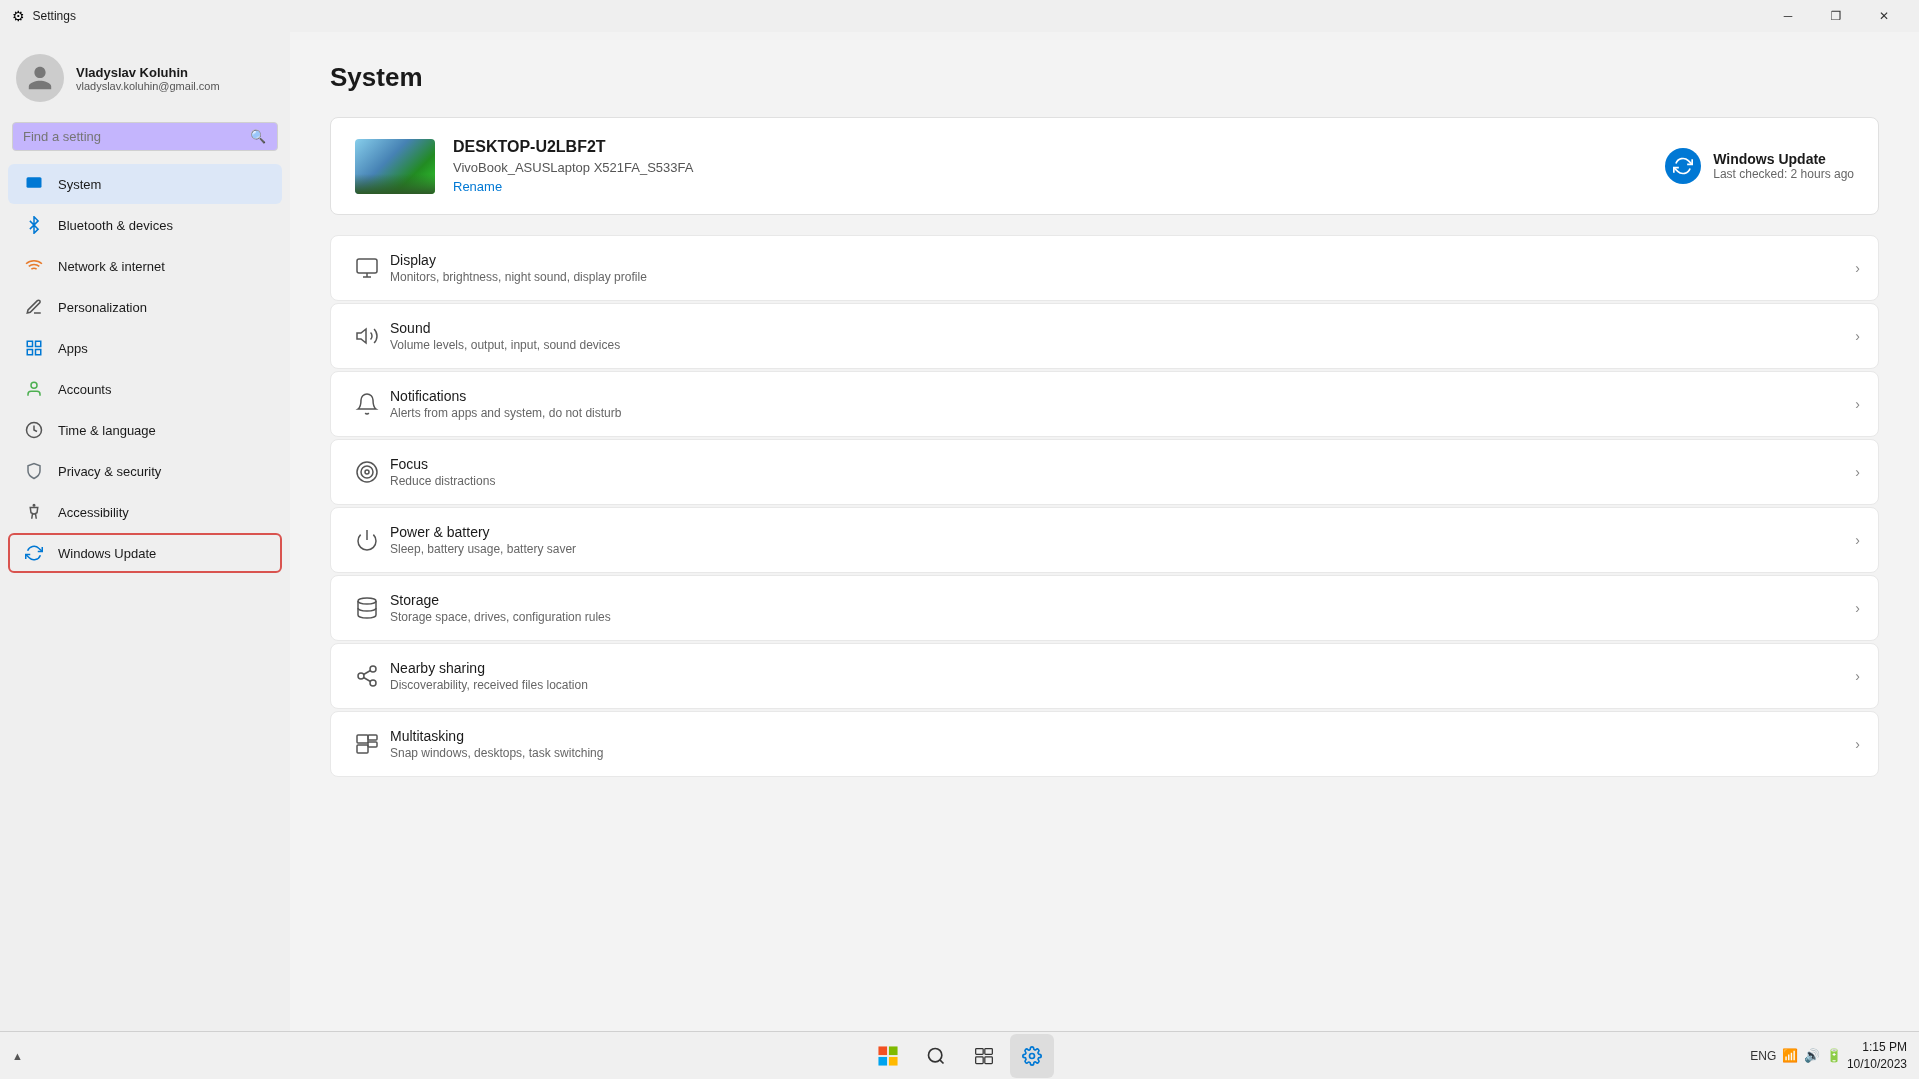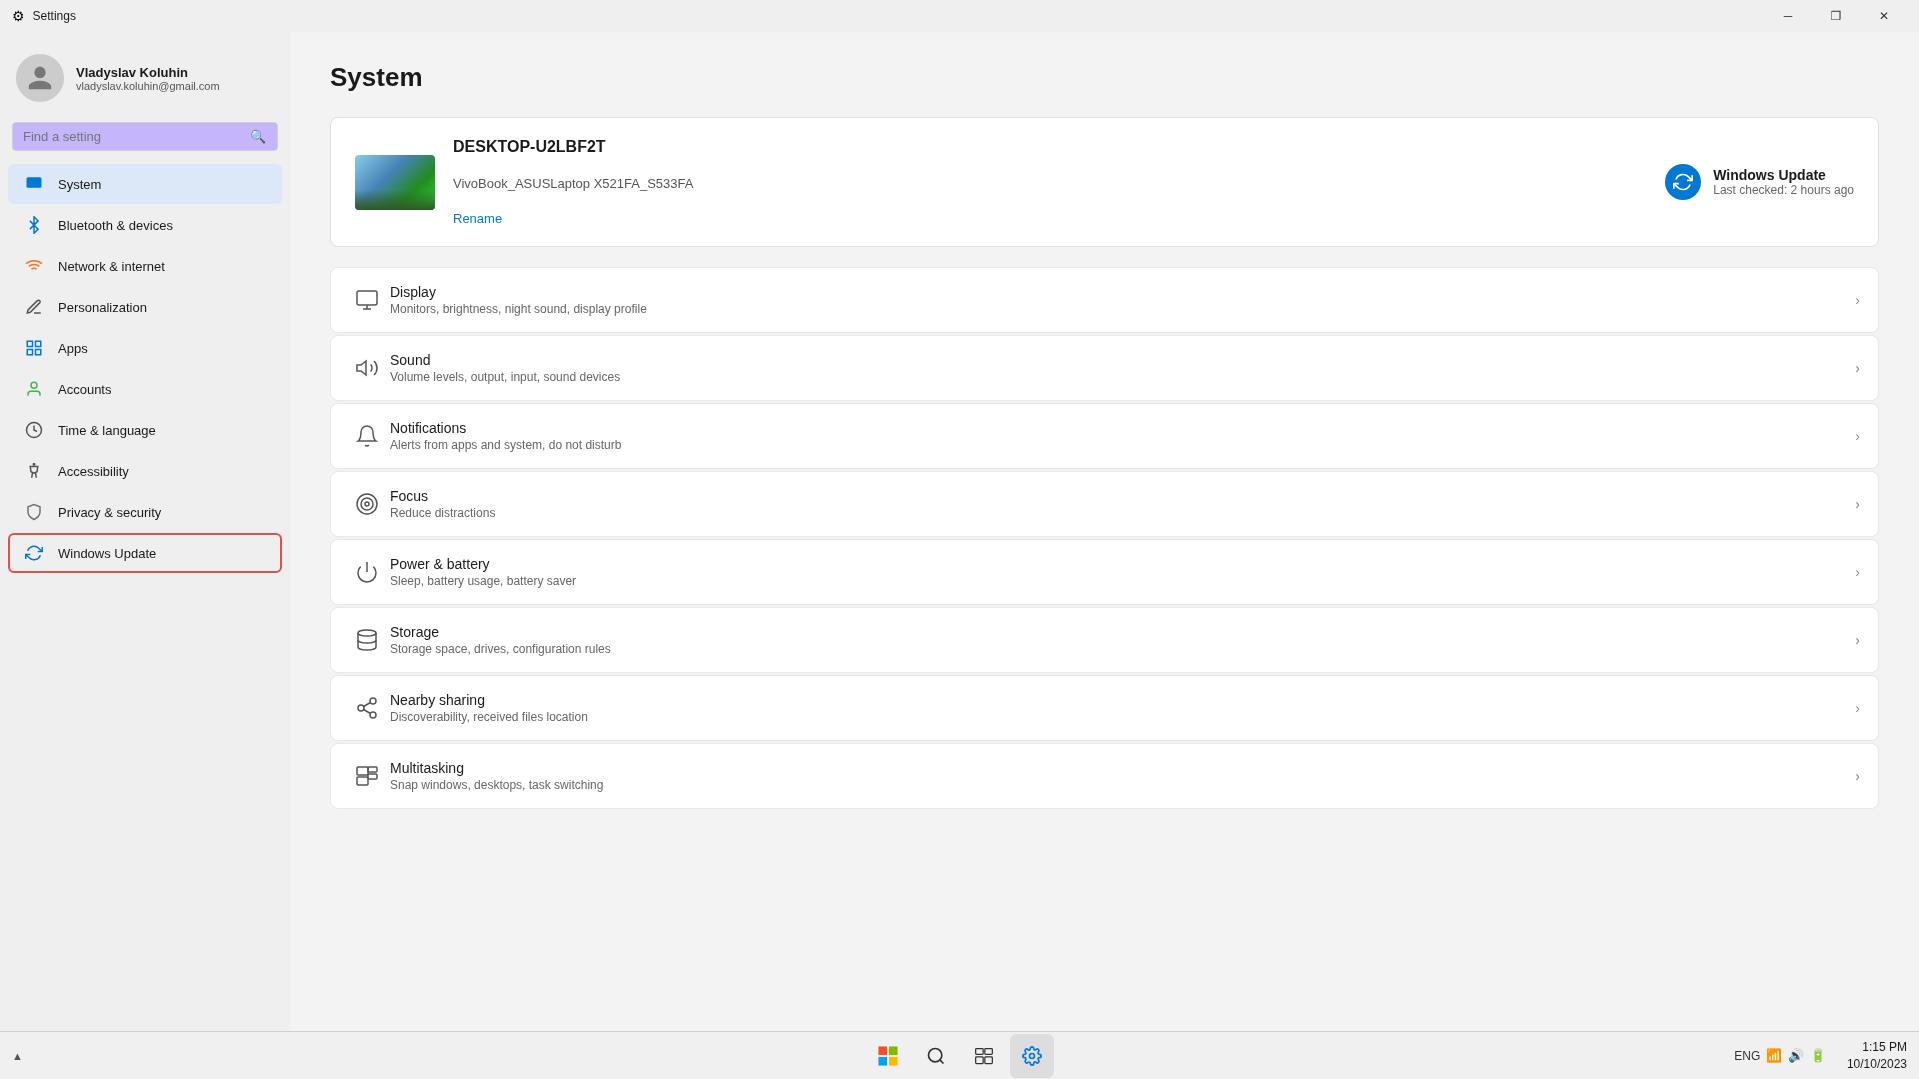--- a/index.html
+++ b/index.html
@@ -184,21 +184,21 @@
     }
     .device-image::after {
       content: '';
       position: absolute;
       bottom: 0;
       left: 0;
       right: 0;
       height: 20px;
       background: linear-gradient(to top, #2d5a27, transparent);
     }
-    .device-details { display: flex; flex-direction: column; gap: 20px; }
+    .device-details { display: flex; flex-direction: column; gap: 4px; }
     .device-name { font-size: 16px; font-weight: 600; color: #1a1a1a; }
     .device-model { font-size: 13px; color: #555; }
     .device-rename { font-size: 13px; color: #0078d4; cursor: pointer; }
 
     .windows-update-status {
       display: flex;
       align-items: center;
       gap: 12px;
     }
     .update-icon-circle {
@@ -274,21 +274,21 @@
       height: 44px;
       display: flex;
       align-items: center;
       justify-content: center;
       border-radius: 6px;
       cursor: pointer;
     }
     .taskbar-right {
       display: flex;
       align-items: center;
-      gap: 20px;
+      gap: 4px;
       margin-left: auto;
     }
     .taskbar-clock {
       display: flex;
       flex-direction: column;
       align-items: flex-end;
       font-size: 12px;
       color: #1a1a1a;
       line-height: 1.4;
     }
@@ -409,37 +409,37 @@
           <svg width="18" height="18" viewBox="0 0 24 24" fill="none" stroke="#555" stroke-width="2">
               <circle cx="12" cy="12" r="10"></circle>
               <polyline points="12 6 12 12 16 14"></polyline>
             </svg>
         </div>
         <span class="nav-label">Time &amp; language</span>
       </div>
 
 
       <div class="nav-item">
+        <div class="nav-icon icon-shield">
+          <svg width="18" height="18" viewBox="0 0 24 24" fill="none" stroke="#6c757d" stroke-width="2">
+              <path d="M12 22s8-4 8-10V5l-8-3-8 3v7c0 6 8 10 8 10z"></path>
+            </svg>
+        </div>
+        <span class="nav-label">Privacy &amp; security</span>
+      </div>
+
+      <div class="nav-item">
         <div class="nav-icon">
           <svg width="18" height="18" viewBox="0 0 24 24" fill="none" stroke="#555" stroke-width="2">
               <circle cx="12" cy="3" r="1"></circle>
               <path d="M7 6h10l-1 7-4 2-4-2L7 6z"></path>
               <path d="M9 21l1-7M15 21l-1-7"></path>
             </svg>
         </div>
         <span class="nav-label">Accessibility</span>
-      </div>
-
-      <div class="nav-item">
-        <div class="nav-icon icon-shield">
-          <svg width="18" height="18" viewBox="0 0 24 24" fill="none" stroke="#6c757d" stroke-width="2">
-              <path d="M12 22s8-4 8-10V5l-8-3-8 3v7c0 6 8 10 8 10z"></path>
-            </svg>
-        </div>
-        <span class="nav-label">Privacy &amp; security</span>
       </div>
 
       <div class="nav-item highlighted">
         <div class="nav-icon icon-update">
           <svg width="18" height="18" viewBox="0 0 24 24" fill="none" stroke="#0078d4" stroke-width="2">
               <polyline points="23 4 23 10 17 10"></polyline>
               <polyline points="1 20 1 14 7 14"></polyline>
               <path d="M3.51 9a9 9 0 0 1 14.85-3.36L23 10M1 14l4.64 4.36A9 9 0 0 0 20.49 15"></path>
             </svg>
         </div>

